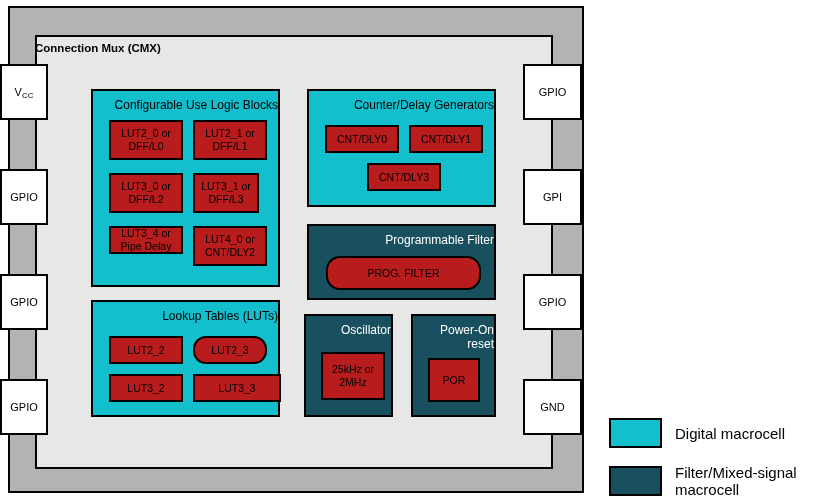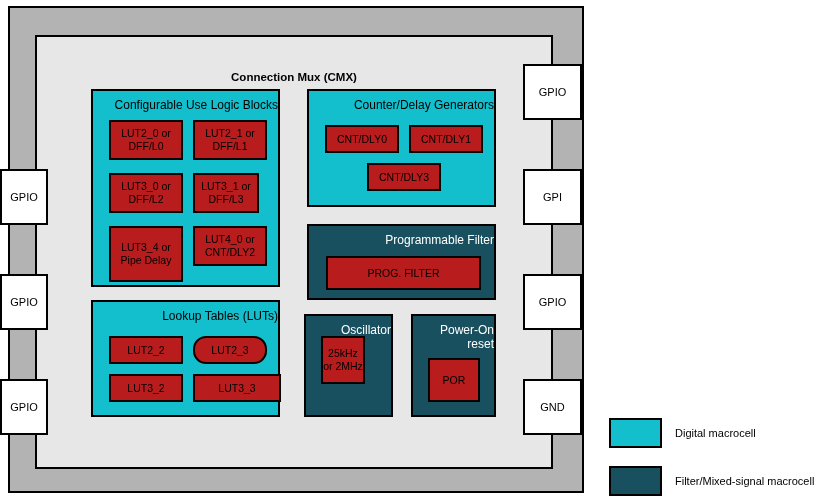--- a/index.html
+++ b/index.html
@@ -18,23 +18,22 @@
     position:absolute;left:8px;top:6px;width:576px;height:487px;
     background:#b3b3b3;border:2px solid #000;box-sizing:border-box;
   }
   
   .cmx-region{
     position:absolute;left:35px;top:35px;width:518px;height:434px;
     background:#e7e7e7;border:2px solid #000;box-sizing:border-box;
   }
   .cmx-title{
     position:absolute;left:35px;top:38px;width:518px;
-    text-align:center;font-size:11.5px;font-weight:bold;color:#000;
+    text-align:left;font-size:11.5px;font-weight:bold;color:#000;
     line-height:20px;
-    margin-top:29px;
   }
 
   
   .pin{
     position:absolute;background:#ffffff;border:2px solid #000;
     box-sizing:border-box;display:flex;align-items:center;
     justify-content:center;font-size:11px;color:#000;
   }
   .pin.left{left:0px;width:48px;}
   .pin.right{left:523px;width:59px;}
@@ -63,33 +62,36 @@
 
   
   .legend{position:absolute;left:609px;top:418px;width:215px;height:70px;}
   .legend-row{position:absolute;left:0;height:30px;width:215px;}
   .legend-swatch{
     position:absolute;left:0;top:0;width:53px;height:30px;
     border:2px solid #000;box-sizing:border-box;
   }
   .legend-label{
     position:absolute;left:66px;top:0;height:30px;
-    display:flex;align-items:center;font-size:11px;color:#000;
+    display:flex;align-items:center;font-size:15px;color:#000;
   }
 </style>
 </head>
 <body>
 
 <div id="root">
 
   <div class="chip-frame"></div>
 
   <div class="cmx-region"></div>
   <div class="cmx-title">Connection Mux (CMX)</div>
 
+  <div class="pin left" style="top:64px;height:56px;">
+    <span><span>V</span><sub>CC</sub></span>
+  </div>
   <div class="pin left" style="top:169px;height:56px;">
     <span>GPIO</span>
   </div>
   <div class="pin left" style="top:274px;height:56px;">
     <span>GPIO</span>
   </div>
   <div class="pin left" style="top:379px;height:56px;">
     <span>GPIO</span>
   </div>
 
@@ -105,47 +107,47 @@
   <div class="pin right" style="top:379px;height:56px;">
     <span>GND</span>
   </div>
 
   <div class="group digital" style="left:91px;top:89px;width:189px;height:198px;">
     <div class="group-title" style="top:7px;">Configurable Use Logic Blocks</div>
     <div class="cell" style="left:16px;top:29px;width:74px;height:40px;">LUT2_0 or DFF/L0</div>
     <div class="cell" style="left:100px;top:29px;width:74px;height:40px;">LUT2_1 or DFF/L1</div>
     <div class="cell" style="left:16px;top:82px;width:74px;height:40px;">LUT3_0 or DFF/L2</div>
     <div class="cell" style="left:100px;top:82px;width:66px;height:40px;">LUT3_1 or DFF/L3</div>
-    <div class="cell" style="left:16px;top:135px;width:74px;height:56px;">LUT3_4 or Pipe Delay</div>
+    <div class="cell" style="left:16px;top:135px;width:74px;height:28px;">LUT3_4 or Pipe Delay</div>
     <div class="cell" style="left:100px;top:135px;width:74px;height:40px;">LUT4_0 or CNT/DLY2</div>
   </div>
 
   <div class="group digital" style="left:91px;top:300px;width:189px;height:117px;">
     <div class="group-title" style="top:7px;">Lookup Tables (LUTs)</div>
     <div class="cell" style="left:16px;top:34px;width:74px;height:28px;">LUT2_2</div>
     <div class="cell" style="left:100px;top:34px;width:74px;height:28px;border-radius:13px;">LUT2_3</div>
     <div class="cell" style="left:16px;top:72px;width:74px;height:28px;">LUT3_2</div>
     <div class="cell" style="left:100px;top:72px;width:88px;height:28px;">LUT3_3</div>
   </div>
 
   <div class="group digital" style="left:307px;top:89px;width:189px;height:118px;">
     <div class="group-title" style="top:7px;">Counter/Delay Generators</div>
     <div class="cell" style="left:16px;top:34px;width:74px;height:28px;">CNT/DLY0</div>
     <div class="cell" style="left:100px;top:34px;width:74px;height:28px;">CNT/DLY1</div>
     <div class="cell" style="left:58px;top:72px;width:74px;height:28px;">CNT/DLY3</div>
   </div>
 
   <div class="group analog" style="left:307px;top:224px;width:189px;height:76px;">
     <div class="group-title" style="top:7px;">Programmable Filter</div>
-    <div class="cell" style="left:17px;top:30px;width:155px;height:34px;">PROG. FILTER</div>
+    <div class="cell" style="left:17px;top:30px;width:155px;height:34px;border-radius:14px;">PROG. FILTER</div>
   </div>
 
   <div class="group analog" style="left:304px;top:314px;width:89px;height:103px;">
     <div class="group-title" style="top:7px;">Oscillator</div>
-    <div class="cell" style="left:15px;top:20px;width:44px;height:48px;">25kHz or 2MHz</div>
+    <div class="cell" style="left:15px;top:36px;width:64px;height:48px;">25kHz or 2MHz</div>
   </div>
 
   <div class="group analog" style="left:411px;top:314px;width:85px;height:103px;">
     <div class="group-title" style="top:7px;line-height:14px;">Power-On reset</div>
     <div class="cell" style="left:15px;top:42px;width:52px;height:44px;">POR</div>
   </div>
 
   <div class="legend">
     <div class="legend-row" style="top:0px;">
       <div class="legend-swatch" style="background:#13becd;"></div>

